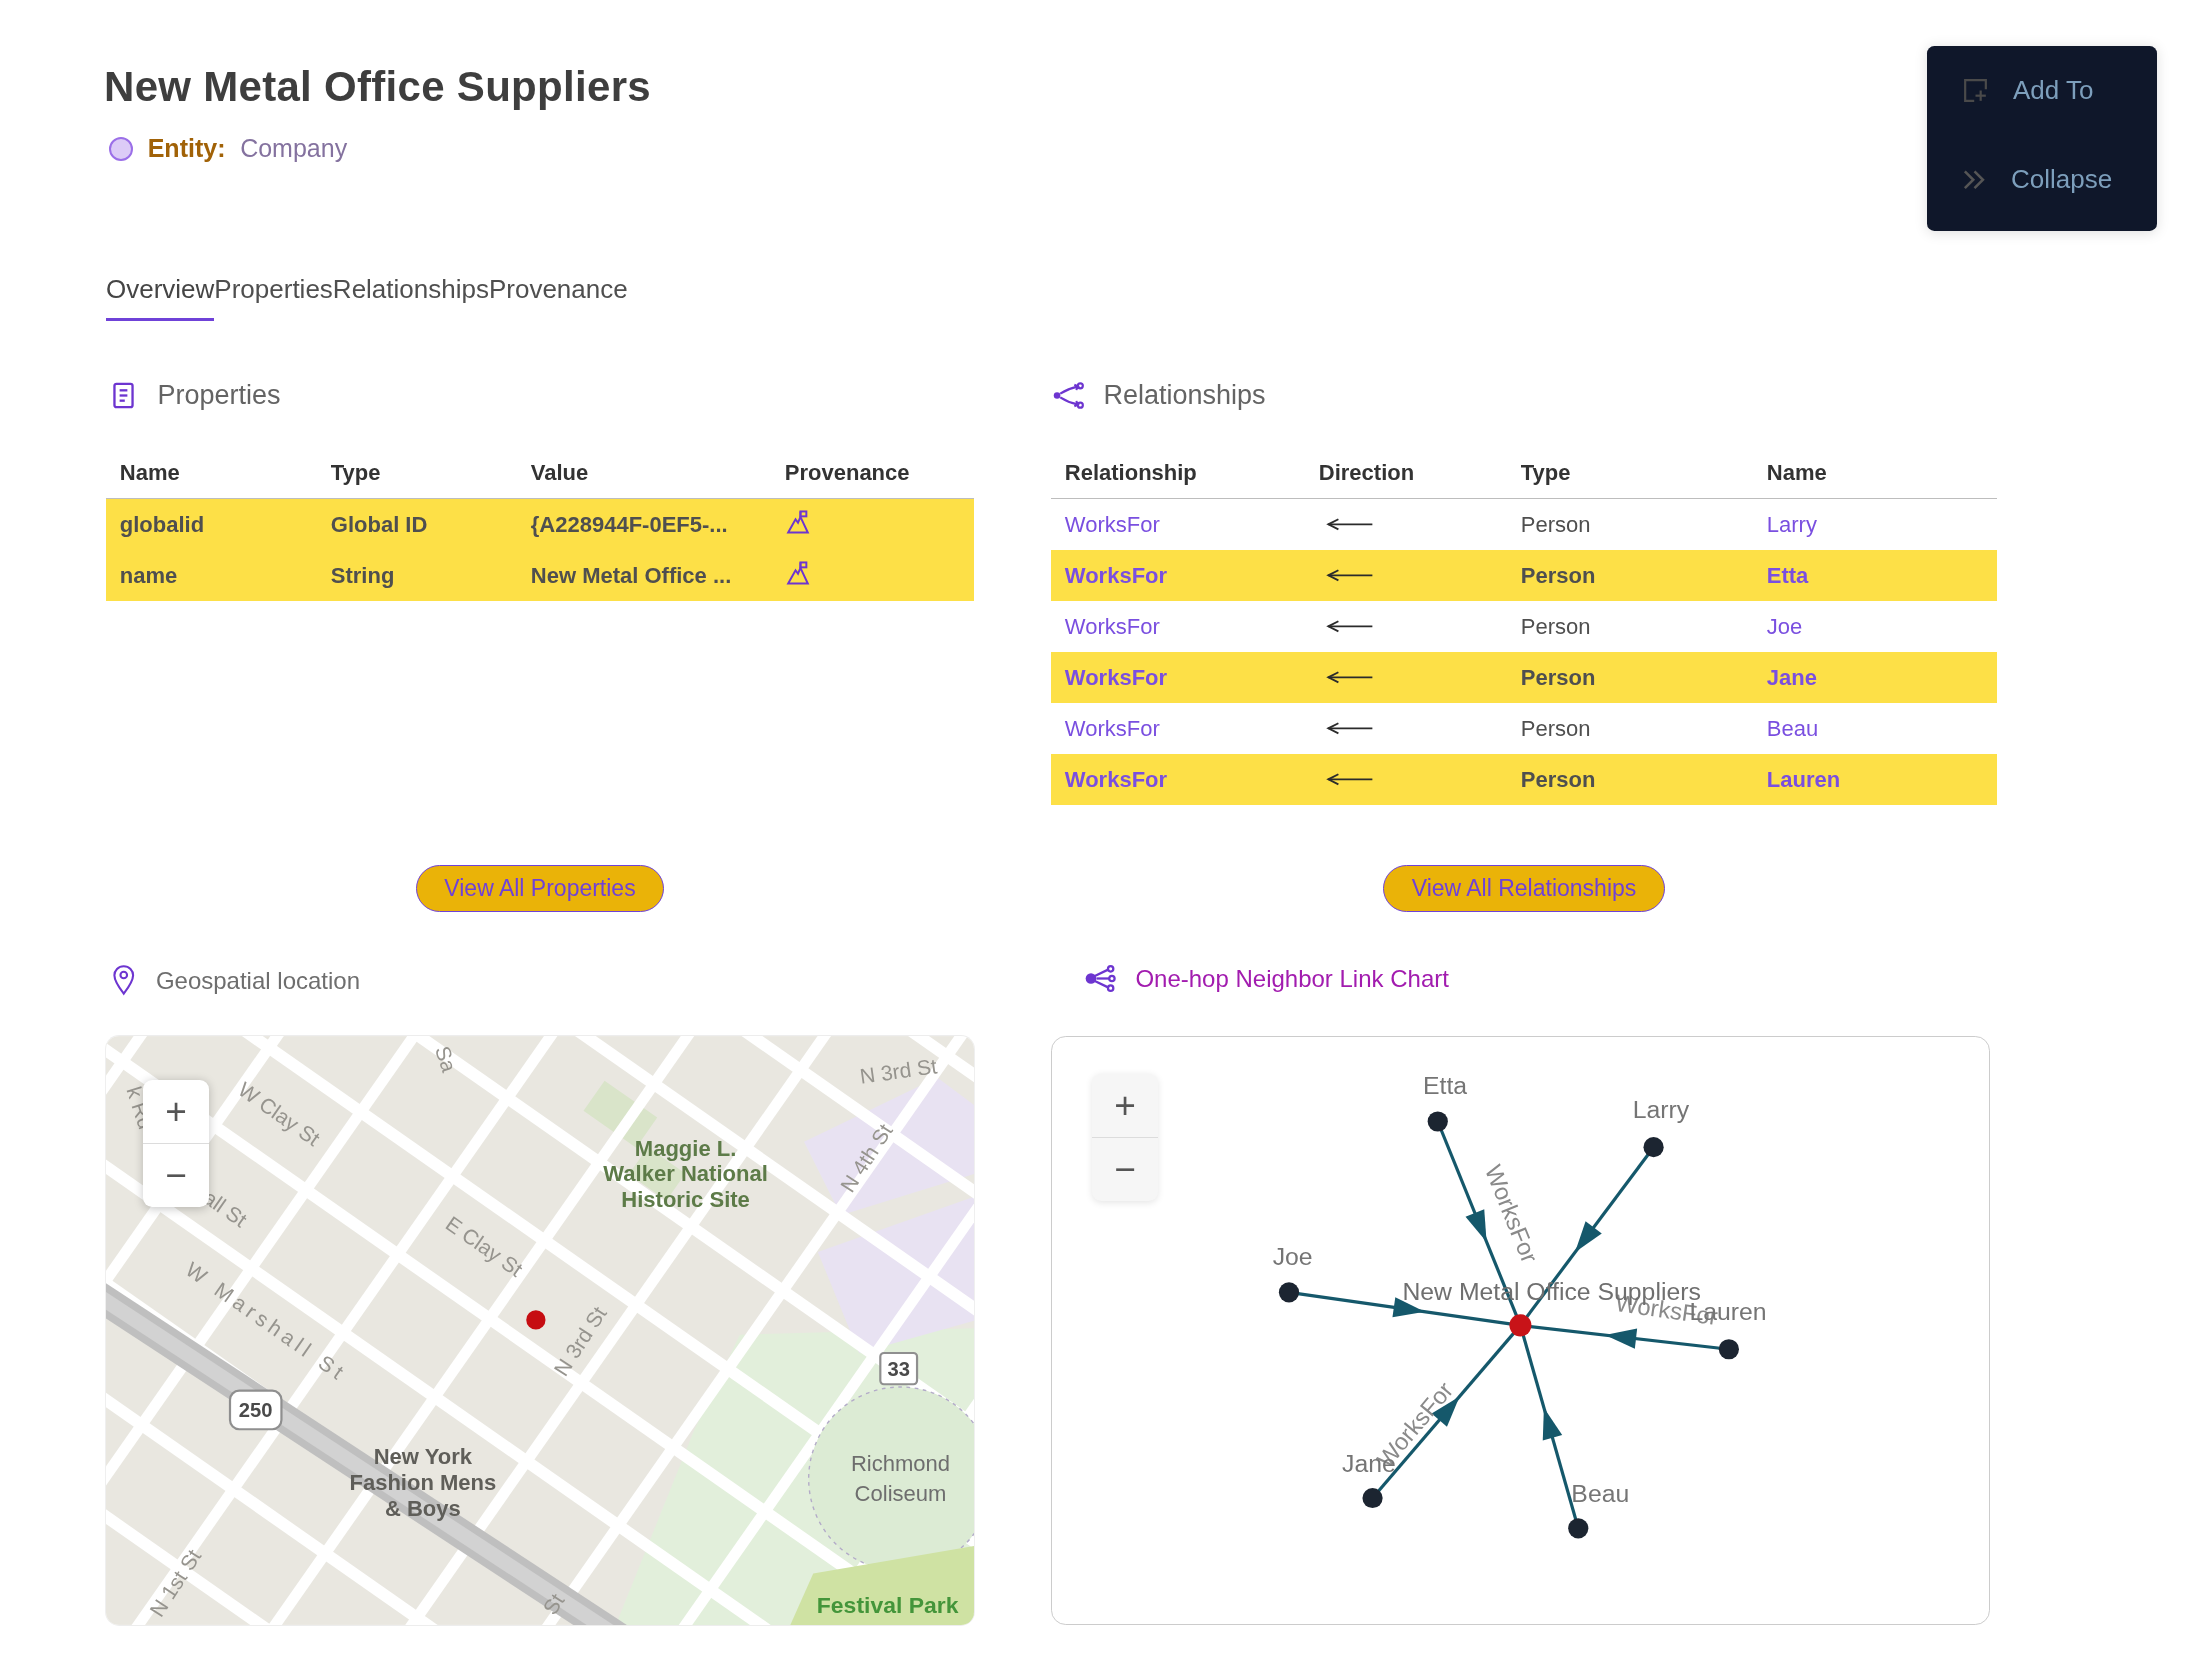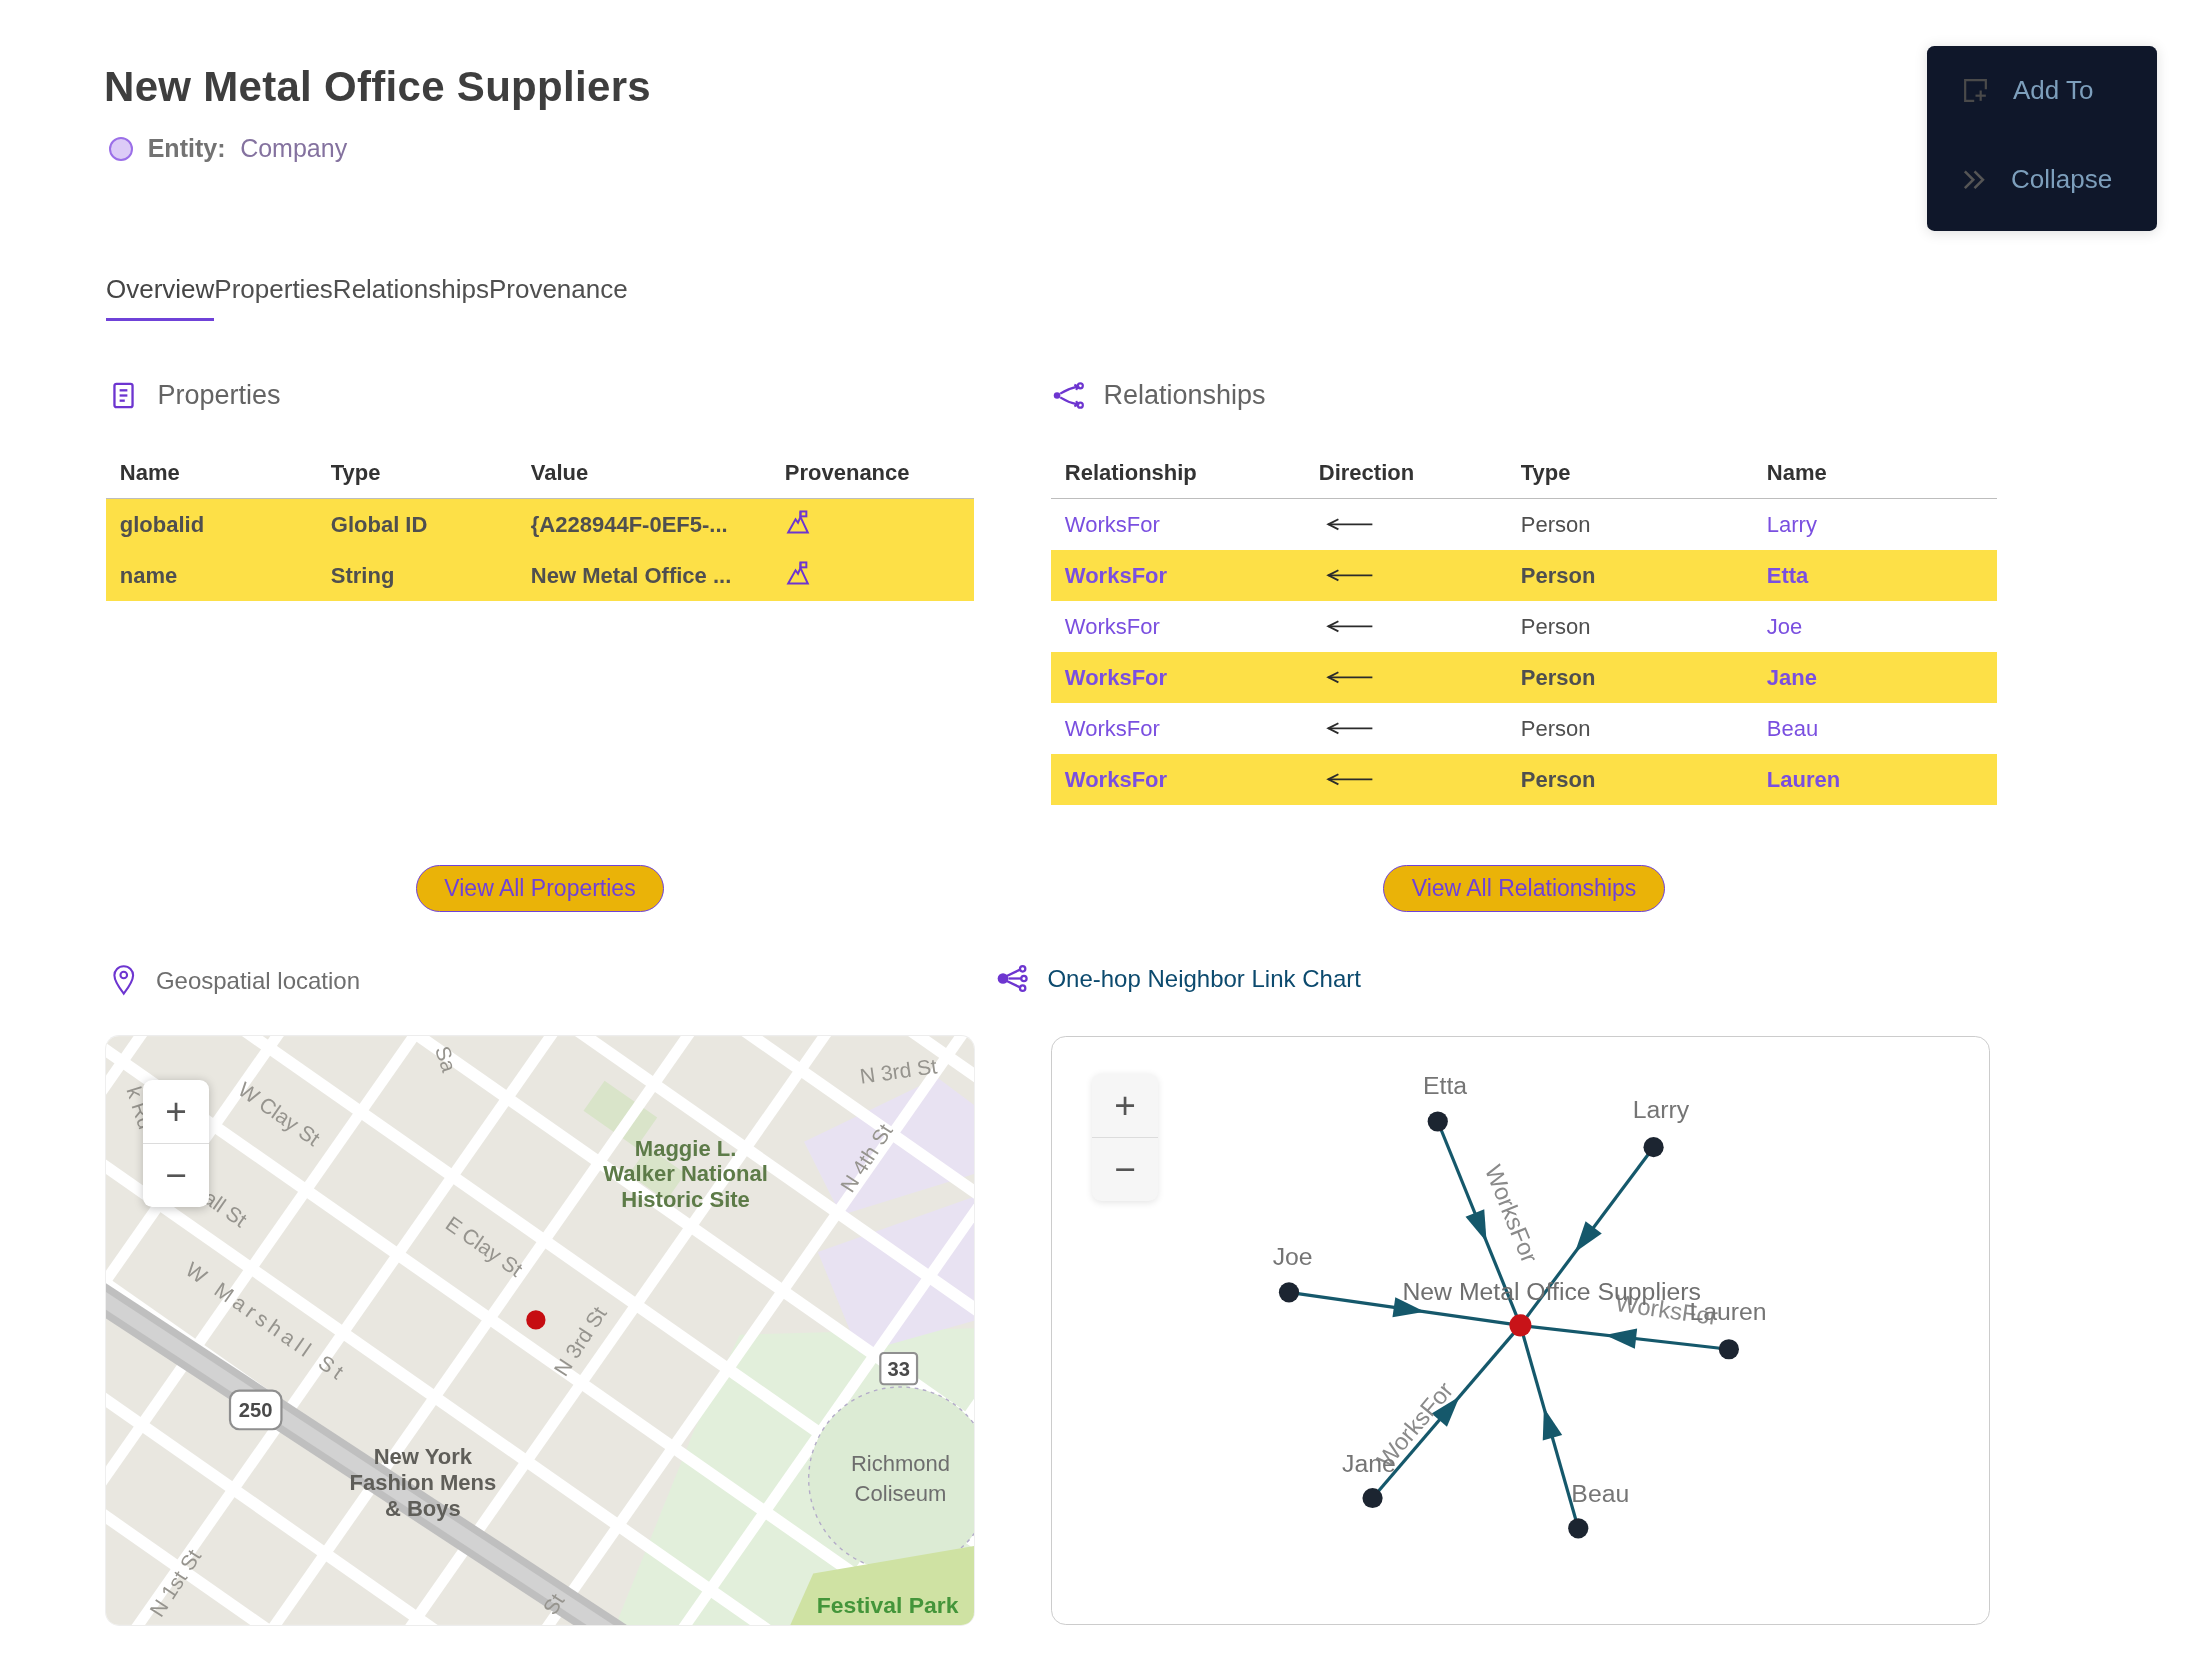--- a/index.html
+++ b/index.html
@@ -3,37 +3,37 @@
 <meta charset="utf-8">
 <style>
   html,body{margin:0;padding:0;}
   body{width:2204px;height:1677px;position:relative;background:#ffffff;
        font-family:"Liberation Sans",sans-serif;color:#4a4a4a;overflow:hidden;}
   .abs{position:absolute;}
 
   #page-title{left:104px;top:35px;font-size:42px;font-weight:700;color:#3e3e3e;letter-spacing:0.3px;}
   #entity-row{left:109px;top:134px;display:flex;align-items:center;gap:14.7px;font-size:25px;}
   .entity-dot{width:20px;height:20px;border-radius:50%;border:2.8px solid #9b6fe8;background:#dccbf7;}
-  .entity-label{font-weight:700;color:#737373;}
+  .entity-label{font-weight:700;color:#a16207;}
   .entity-type{color:#84729f;}
 
   #actions-card{left:1927px;top:46px;width:230px;height:185px;background:#0f172a;border-radius:7.3px;
                 box-shadow:0 1.8px 13px rgba(0,0,0,.13);}
   .action-item{position:absolute;left:33px;display:flex;align-items:center;gap:22px;
                font-size:26px;color:#7d9fbc;cursor:pointer;}
   .action-item.a0{top:29px;} .action-item.a1{top:118px;}
 
   #tab-bar{left:106px;top:274px;display:flex;font-size:26px;color:#4f4f4f;}
   .tab{padding-bottom:13px;border-bottom:3.7px solid transparent;cursor:pointer;}
   .tab.active{border-bottom-color:#6f42d8;color:#454545;}
 
   .sec-head{display:flex;align-items:center;gap:18.4px;font-size:27px;color:#646464;}
   #props-head{left:108px;top:380px;} #rels-head{left:1052px;top:380px;}
   #geo-head{left:110px;top:964px;font-size:24px;color:#6e6e6e;}
-  #chart-head{left:996px;top:964px;font-size:24px;color:#0c4a6e;justify-content:space-between;}
+  #chart-head{left:1084px;top:964px;font-size:24px;color:#a21caf;justify-content:space-between;}
   #geo-head,#chart-head{display:flex;align-items:center;gap:18.4px;}
 
   .table{font-size:22px;}
   #props-table{left:106px;top:447px;width:868px;}
   #rels-table{left:1051px;top:447px;width:946px;}
   .thead,.trow{display:grid;height:51px;align-items:center;}
   .thead{font-weight:700;color:#333;border-bottom:1.8px solid #bdbdbd;}
   .trow{color:#4f4f4f;}
   .trow.stripe{background:#fde047;font-weight:bold;}
   #props-table .thead,#props-table .trow{grid-template-columns:211px 200px 254px 202px;}

